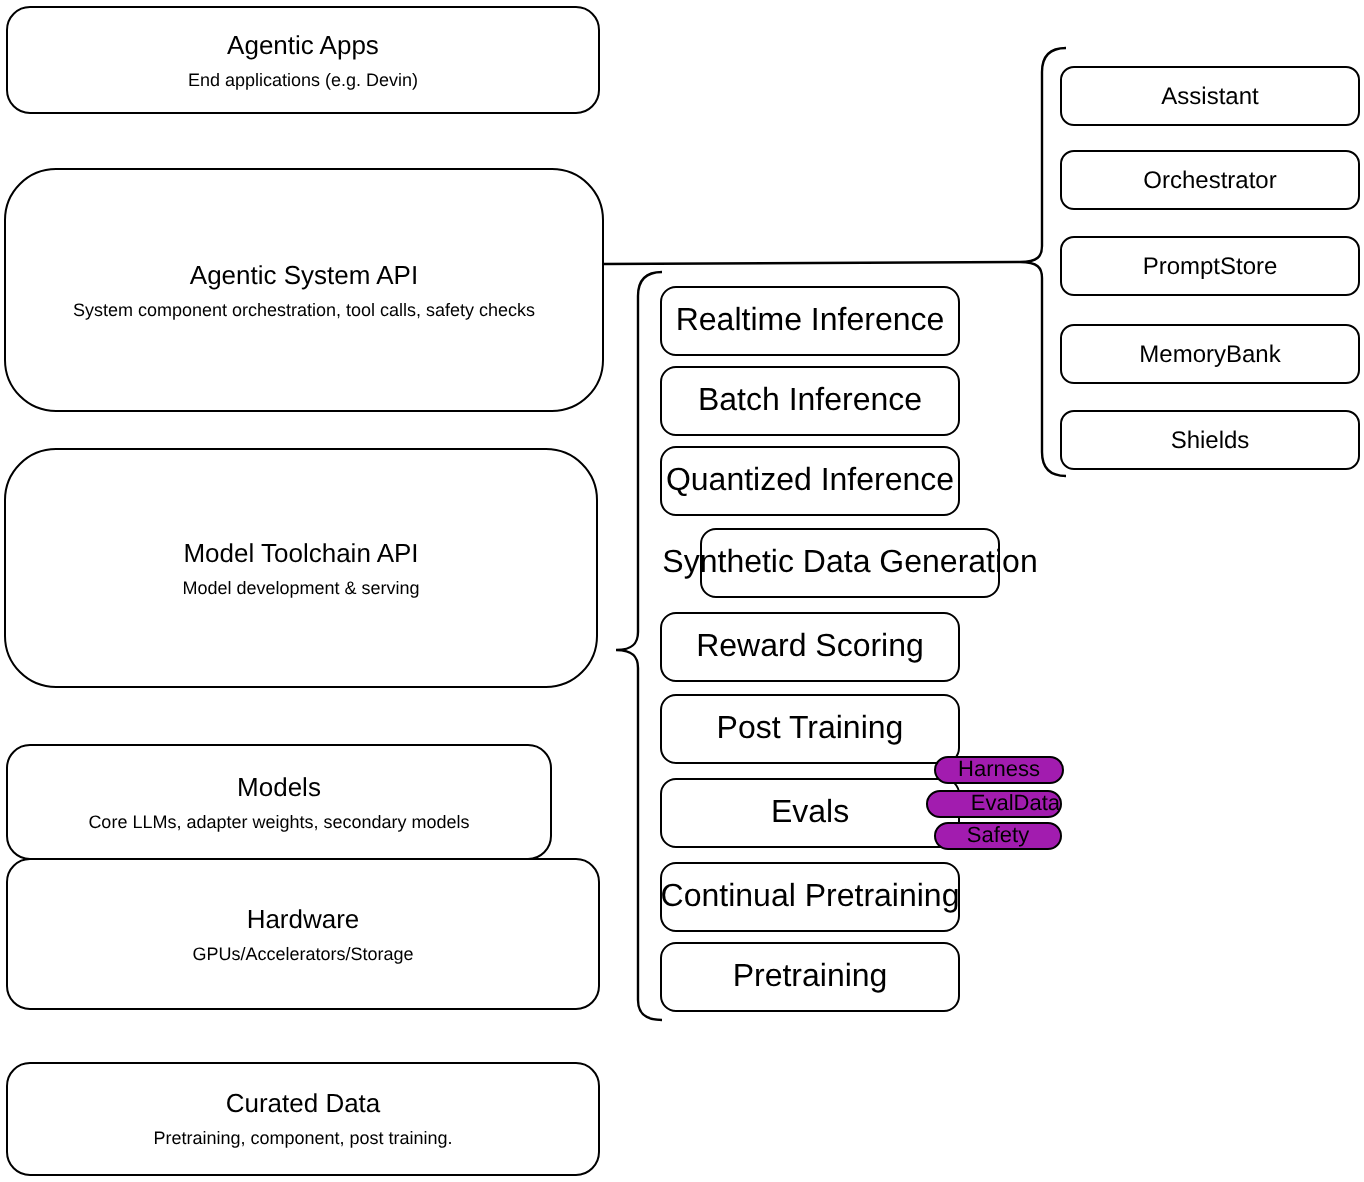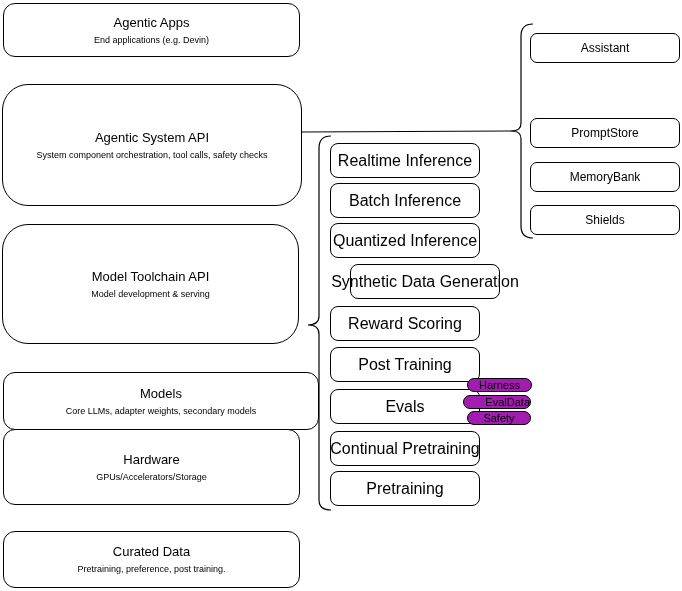--- a/index.html
+++ b/index.html
@@ -98,33 +98,33 @@
   <div class="node stack-node big" style="left:2px; top:224px; width:297px; height:120px;">
     <div class="t">Model Toolchain API</div>
     <div class="s">Model development &amp; serving</div>
   </div>
 
   <div class="node stack-node big" style="left:2px; top:84px; width:300px; height:122px;">
     <div class="t">Agentic System API</div>
     <div class="s">System component orchestration, tool calls, safety checks</div>
   </div>
 
-  <div class="node stack-node" style="left:3px; top:372px; width:316px; height:58px;">
+  <div class="node stack-node" style="left:3px; top:372px; width:273px; height:58px;">
     <div class="t">Models</div>
     <div class="s">Core LLMs, adapter weights, secondary models</div>
   </div>
 
   <div class="node stack-node" style="left:3px; top:429px; width:297px; height:76px;">
     <div class="t">Hardware</div>
     <div class="s">GPUs/Accelerators/Storage</div>
   </div>
 
   <div class="node stack-node" style="left:3px; top:531px; width:297px; height:57px;">
     <div class="t">Curated Data</div>
-    <div class="s">Pretraining, preference, post training.</div>
+    <div class="s">Pretraining, component, post training.</div>
   </div>
 
   <div class="node mid-node" style="top:143px;">
     <span>Realtime Inference</span>
   </div>
   <div class="node mid-node" style="top:183px;">
     <span>Batch Inference</span>
   </div>
   <div class="node mid-node" style="top:223px;">
     <span>Quantized Inference</span>
@@ -154,20 +154,23 @@
   <div class="pill" style="left:463px; top:395px; width:68px; height:14px;justify-content:flex-end;">
     <span>EvalData</span>
   </div>
   <div class="pill" style="left:467px; top:411px; width:64px; height:14px;">
     <span>Safety</span>
   </div>
 
   <div class="node right-node" style="top:33px;">
     <span>Assistant</span>
   </div>
+  <div class="node right-node" style="top:75px;">
+    <span>Orchestrator</span>
+  </div>
   <div class="node right-node" style="top:118px;">
     <span>PromptStore</span>
   </div>
   <div class="node right-node" style="top:162px;">
     <span>MemoryBank</span>
   </div>
   <div class="node right-node" style="top:205px;">
     <span>Shields</span>
   </div>
 

